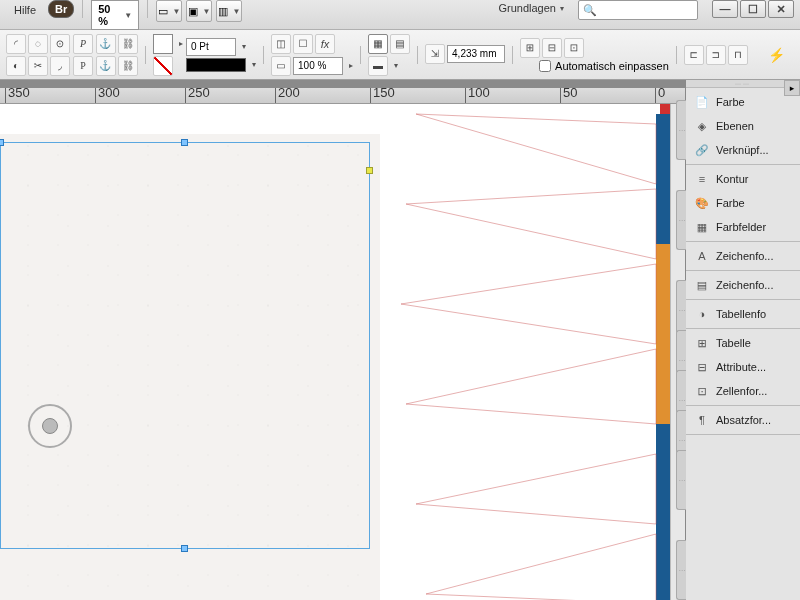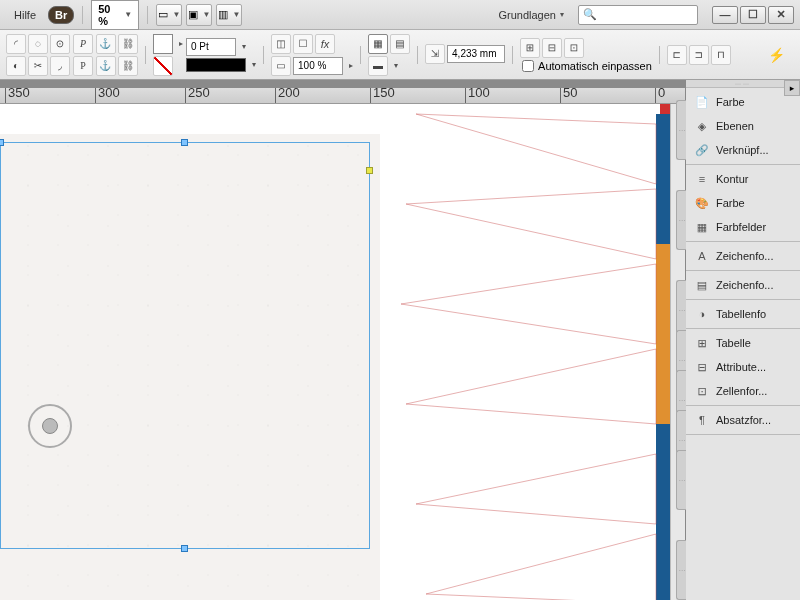--- a/index.html
+++ b/index.html
@@ -1,38 +1,38 @@
 <!DOCTYPE html>
 <html><head>
 <meta charset="utf-8">
 <style>
 * { margin: 0; padding: 0; box-sizing: border-box; font-family: "Segoe UI", Tahoma, sans-serif; font-size: 11px; }
 body { background: #f0f0f0; width: 800px; height: 600px; overflow: hidden; position: relative; }
 
-.menubar { height: 30px; background: linear-gradient(#e8e8e8,#d8d8d8); display: flex; align-items: center; padding: 0 6px; border-bottom: 1px solid #b0b0b0; gap: 4px; }
+.menubar { height: 30px; background: linear-gradient(#e8e8e8,#d8d8d8); display: flex; align-items: flex-start; padding: 0 6px; border-bottom: 1px solid #b0b0b0; gap: 4px; }
 .menu-item { padding: 4px 8px; color: #333; }
 .br-btn { background: #4a3a2a; color: #fff; padding: 2px 6px; border: 1px solid #666; border-radius: 8px; font-weight: bold; }
 .sep { width: 1px; height: 18px; background: #b8b8b8; margin: 0 4px; }
 .zoom-field { padding: 2px 6px; border: 1px solid #999; background: #fff; width: 48px; display: flex; align-items: center; justify-content: space-between; font-weight: bold; }
 .dd-arrow { font-size: 8px; color: #555; margin-left: 4px; }
 .top-icon-btn { width: 26px; height: 22px; border: 1px solid #aaa; background: linear-gradient(#fff,#e0e0e0); display: flex; align-items: center; justify-content: center; border-radius: 2px; }
 .workspace-dd { margin-left: auto; padding: 2px 10px; color: #333; display: flex; align-items: center; }
 .search-box { width: 120px; height: 20px; background: #fff; border: 1px solid #999; border-radius: 2px; display: flex; align-items: center; padding-left: 4px; color: #888; }
 .win-controls { display: flex; gap: 2px; margin-left: 10px; }
 .win-btn { width: 26px; height: 18px; border: 1px solid #888; background: linear-gradient(#f8f8f8,#dcdcdc); display: flex; align-items: center; justify-content: center; font-weight: bold; color: #444; border-radius: 2px; }
 
 .toolbar { height: 50px; background: linear-gradient(#f4f4f4,#e4e4e4); border-bottom: 1px solid #a0a0a0; display: flex; align-items: center; padding: 0 6px; gap: 3px; }
 .tb-group { display: flex; flex-direction: column; gap: 2px; }
 .tb-row { display: flex; gap: 2px; align-items: center; }
 .tb-ico { width: 20px; height: 20px; border: 1px solid #ccc; background: #f8f8f8; display: flex; align-items: center; justify-content: center; font-size: 10px; color: #444; border-radius: 2px; }
 .tb-ico.active { background: #fff; border-color: #888; }
 .fill-swatch { width: 20px; height: 20px; background: #fff; border: 1px solid #888; position: relative; }
 .color-bar { width: 60px; height: 14px; background: #000; border: 1px solid #666; }
 .num-field { width: 50px; height: 18px; background: #fff; border: 1px solid #999; display: flex; align-items: center; padding: 0 4px; font-size: 10px; }
-.checkbox-row { display: flex; align-items: center; gap: 4px; margin-left: 2px; }
+.checkbox-row { display: flex; align-items: center; gap: 4px; margin-left: 19px; }
 .checkbox-row input { width: 12px; height: 12px; }
 .bolt-icon { margin-left: auto; margin-right: 8px; font-size: 14px; color: #555; }
 
 .ruler-h { position: absolute; top: 88px; left: 0; width: 685px; height: 16px; background: linear-gradient(#ddd,#ccc); border-bottom: 1px solid #999; overflow: hidden; }
 .ruler-tick { position: absolute; top: 0; height: 16px; border-left: 1px solid #666; font-size: 13px; color: #333; padding-left: 2px; line-height: 10px; }
 .ruler-top-shade { position: absolute; top: 80px; left: 0; width: 685px; height: 8px; background: #8a8a8a; }
 
 .canvas { position: absolute; top: 104px; left: 0; width: 670px; height: 496px; background: #fff; overflow: hidden; }
 .paper-bg { position: absolute; left: -20px; top: 30px; width: 400px; height: 480px; background: #f4f2f0; background-image: radial-gradient(circle at 20% 30%, rgba(0,0,0,0.02) 1px, transparent 1px), radial-gradient(circle at 60% 70%, rgba(0,0,0,0.015) 1px, transparent 1px); background-size: 40px 40px, 30px 30px; }
 .sel-box { position: absolute; left: 0; top: 38px; width: 370px; height: 407px; border: 1px solid #5aa7e0; pointer-events: none; }

